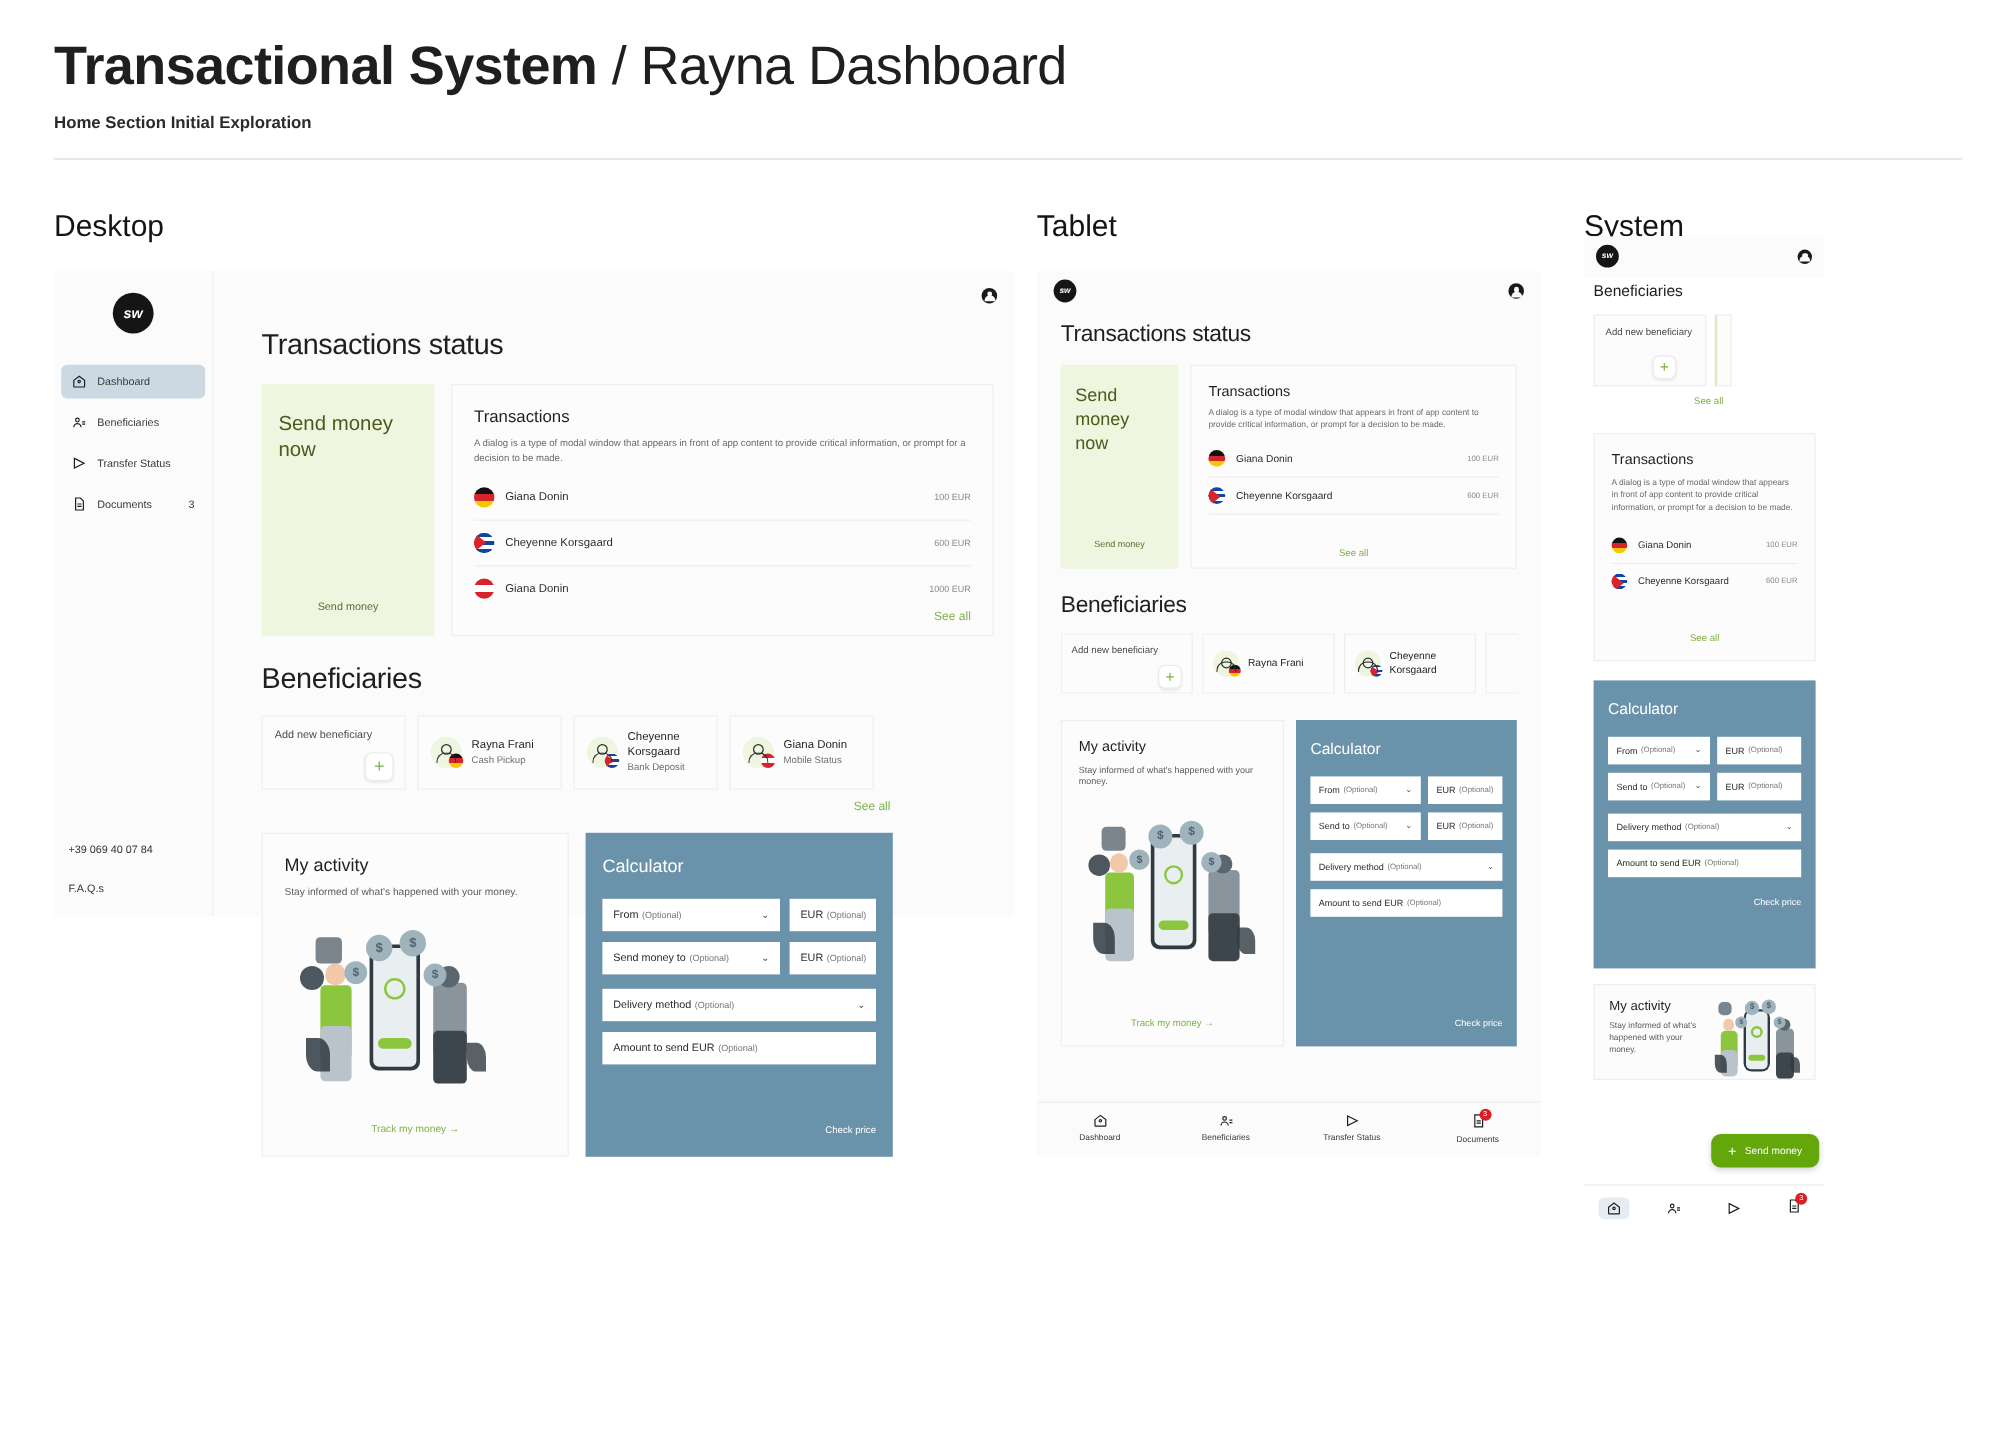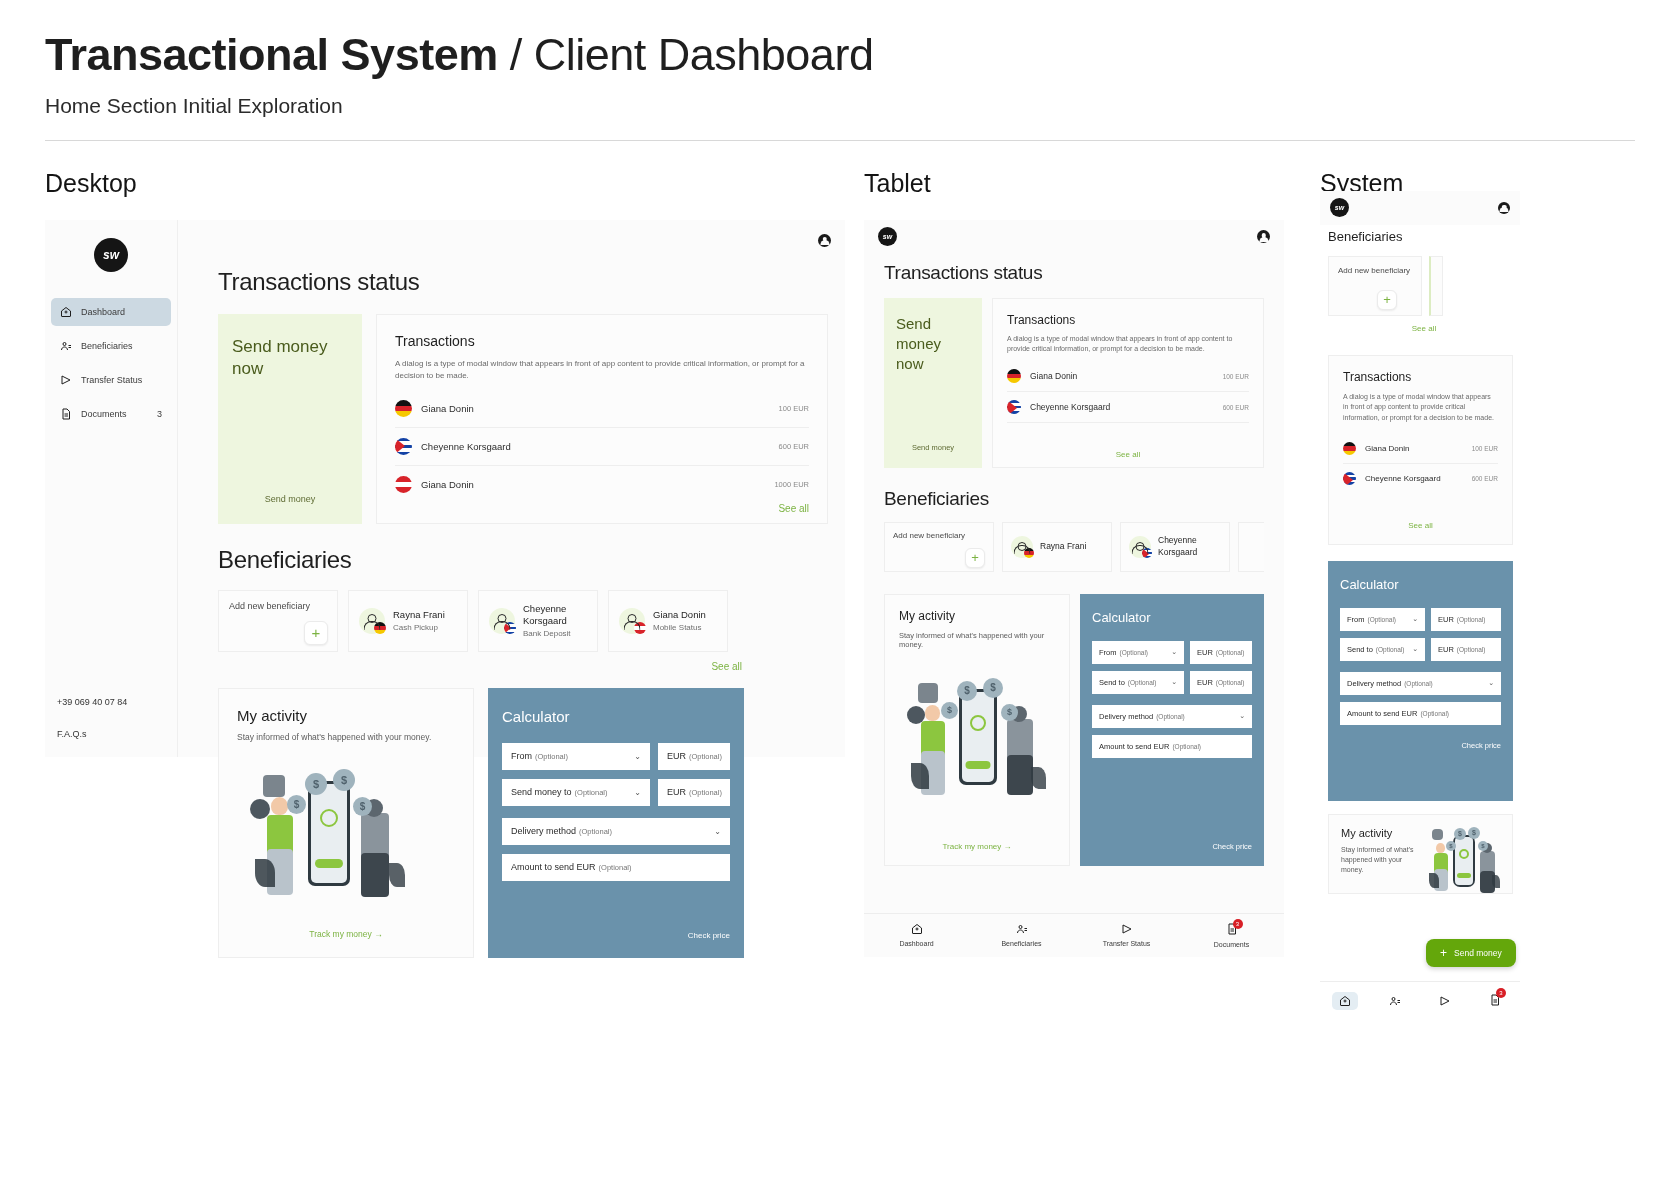--- a/index.html
+++ b/index.html
@@ -9,28 +9,28 @@
     font-family: "Liberation Sans", sans-serif;
     color: #1f1f1f;
     overflow: hidden;
     position: relative;
   }
 
   
   .page-header { padding: 30px 45px 0 45px; }
   .page-title { font-size: 45px; font-weight: 700; letter-spacing: -0.5px; line-height: 1.1; }
   .page-title .thin { font-weight: 300; }
-  .page-subtitle { font-size: 21px; font-weight: 400; color: #2b2b2b; margin-top: 14px; }
+  .page-subtitle { font-size: 14px; font-weight: 700; color: #2b2b2b; margin-top: 14px; }
   .header-rule { margin: 22px 45px 0 45px; height: 1px; background: #d8d8d8; }
 
   
   .columns { position: relative; margin-top: 26px; }
   .col-label { font-size: 25px; font-weight: 400; color: #141414; }
 
-  .col { position: absolute; top: 2px; }
+  .col { position: absolute; top: 16px; }
   #col-desktop { left: 45px;  width: 800px; }
   #col-tablet  { left: 864px; width: 420px; }
   #col-mobile  { left: 1320px; width: 320px; }
 
   .frame { background: #fbfbfb; position: relative; margin-top: 22px; }
 
   
   .avatar-ic { width: 15px; height: 15px; border-radius: 50%; background: #1a1a1a; position: relative; flex: none; }
   .avatar-ic::before { content:""; position:absolute; left:50%; top:3px; transform:translateX(-50%); width:4.5px; height:4.5px; border-radius:50%; background:#fbfbfb; }
   .avatar-ic::after { content:""; position:absolute; left:50%; bottom:1.5px; transform:translateX(-50%); width:9px; height:5px; border-radius:5px 5px 0 0; background:#fbfbfb; }
@@ -119,21 +119,21 @@
   .mnav { display:flex; border-top:1px solid #ededed; }
   .mnav-item { flex:1; display:flex; align-items:center; justify-content:center; padding:10px 0; }
   .badge { position:absolute; top:-4px; right:-5px; background:#d81f26; color:#fff; font-size:6px;
            width:10px; height:10px; border-radius:50%; display:flex; align-items:center; justify-content:center; }
 </style>
 </head>
 <body>
 
 <div class="page-header">
   <div class="page-title">
-    <span>Transactional System</span><span class="thin"> / Client Dashboard</span>
+    <span>Transactional System</span><span class="thin"> / Rayna Dashboard</span>
   </div>
   <div class="page-subtitle">Home Section Initial Exploration</div>
 </div>
 <div class="header-rule"></div>
 
 <div class="columns">
 
 <div class="col" id="col-desktop">
   <div class="col-label">Desktop</div>
 

